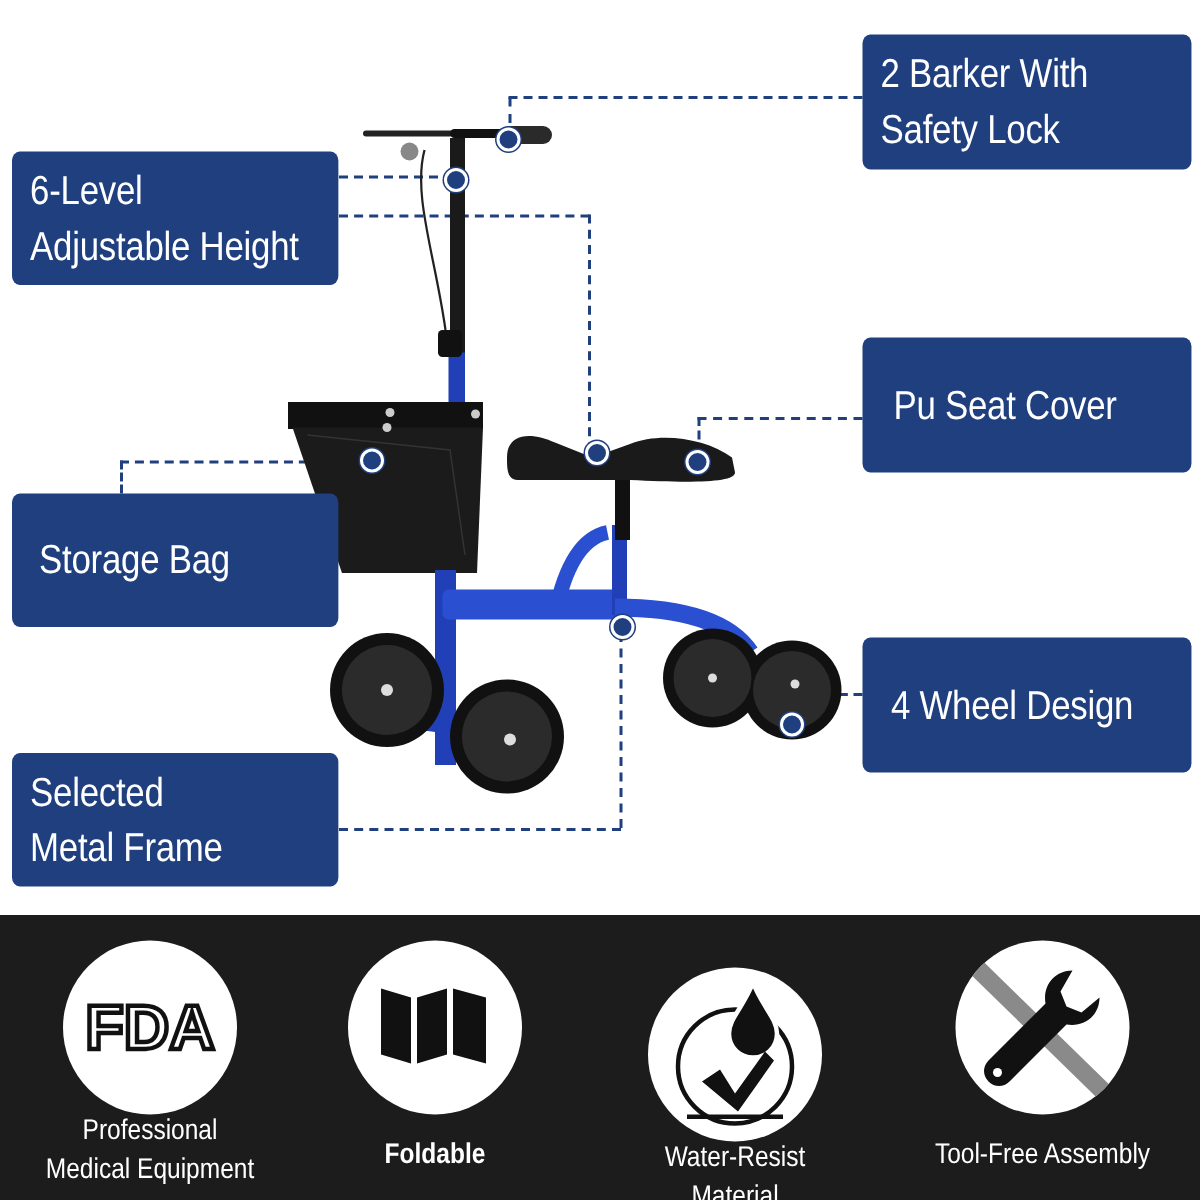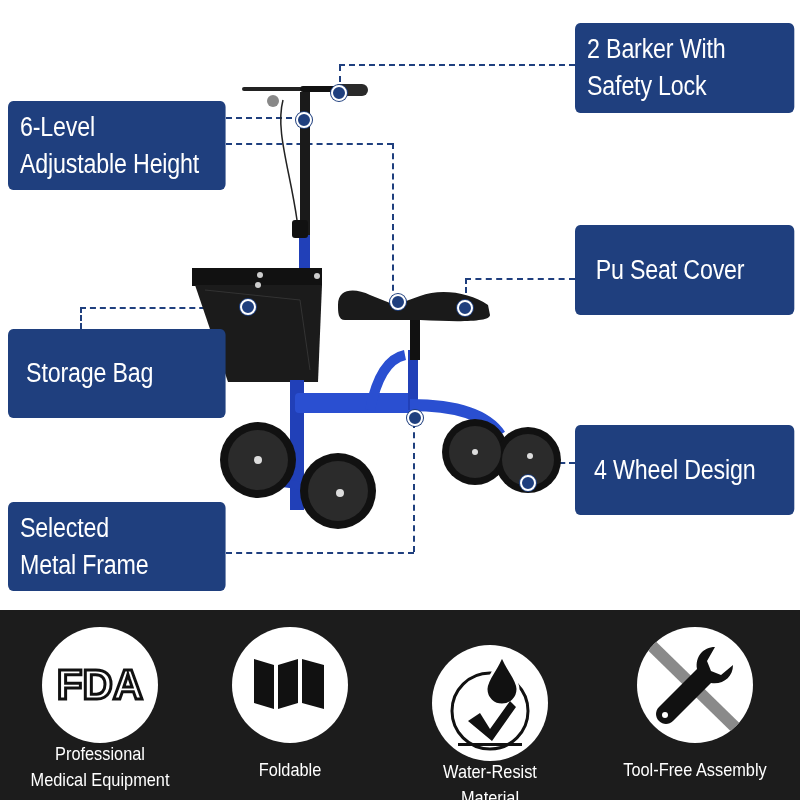--- a/index.html
+++ b/index.html
@@ -145,21 +145,21 @@
       <svg viewBox="0 0 116 116">
         <text x="58" y="72" text-anchor="middle" font-family="Liberation Sans, sans-serif" font-weight="bold" font-size="42" fill="none" stroke="#111" stroke-width="3">FDA</text>
       </svg>
     </div>
     <div class="caption" style="top:131px;">
       <div>Professional</div>
       <div>Medical Equipment</div>
     </div>
   </div>
 
-  <div class="feature" style="left:190px;">
+  <div class="feature" style="left:190px;font-weight:bold;">
     <div class="circle">
       <svg viewBox="0 0 116 116">
         <polygon points="22,32 42,38 42,82 22,76" fill="#111"></polygon>
         <polygon points="46,38 66,32 66,76 46,82" fill="#111"></polygon>
         <polygon points="70,32 92,38 92,82 70,76" fill="#111"></polygon>
       </svg>
     </div>
     <div class="caption" style="top:147px;">
       <div>Foldable</div>
     </div>

